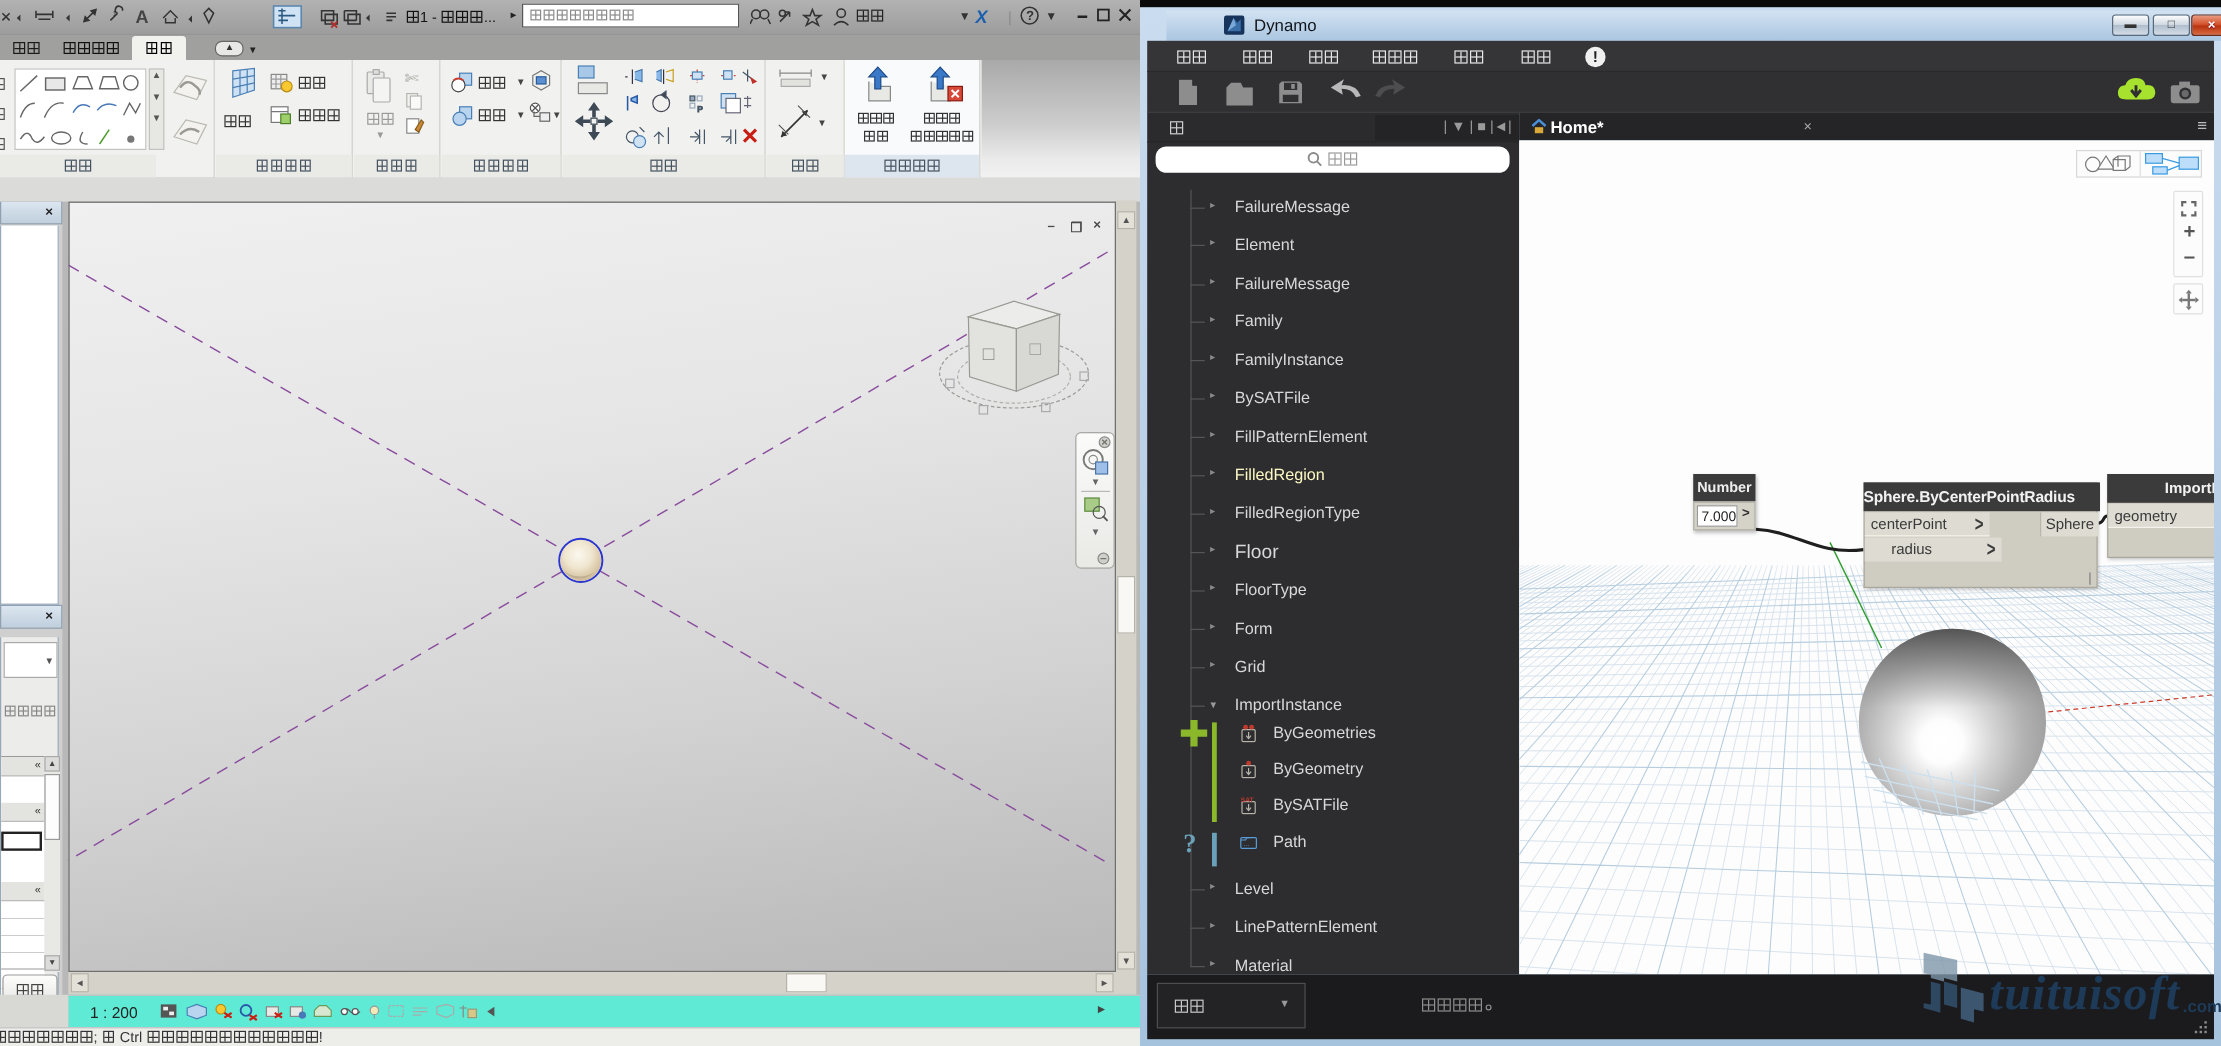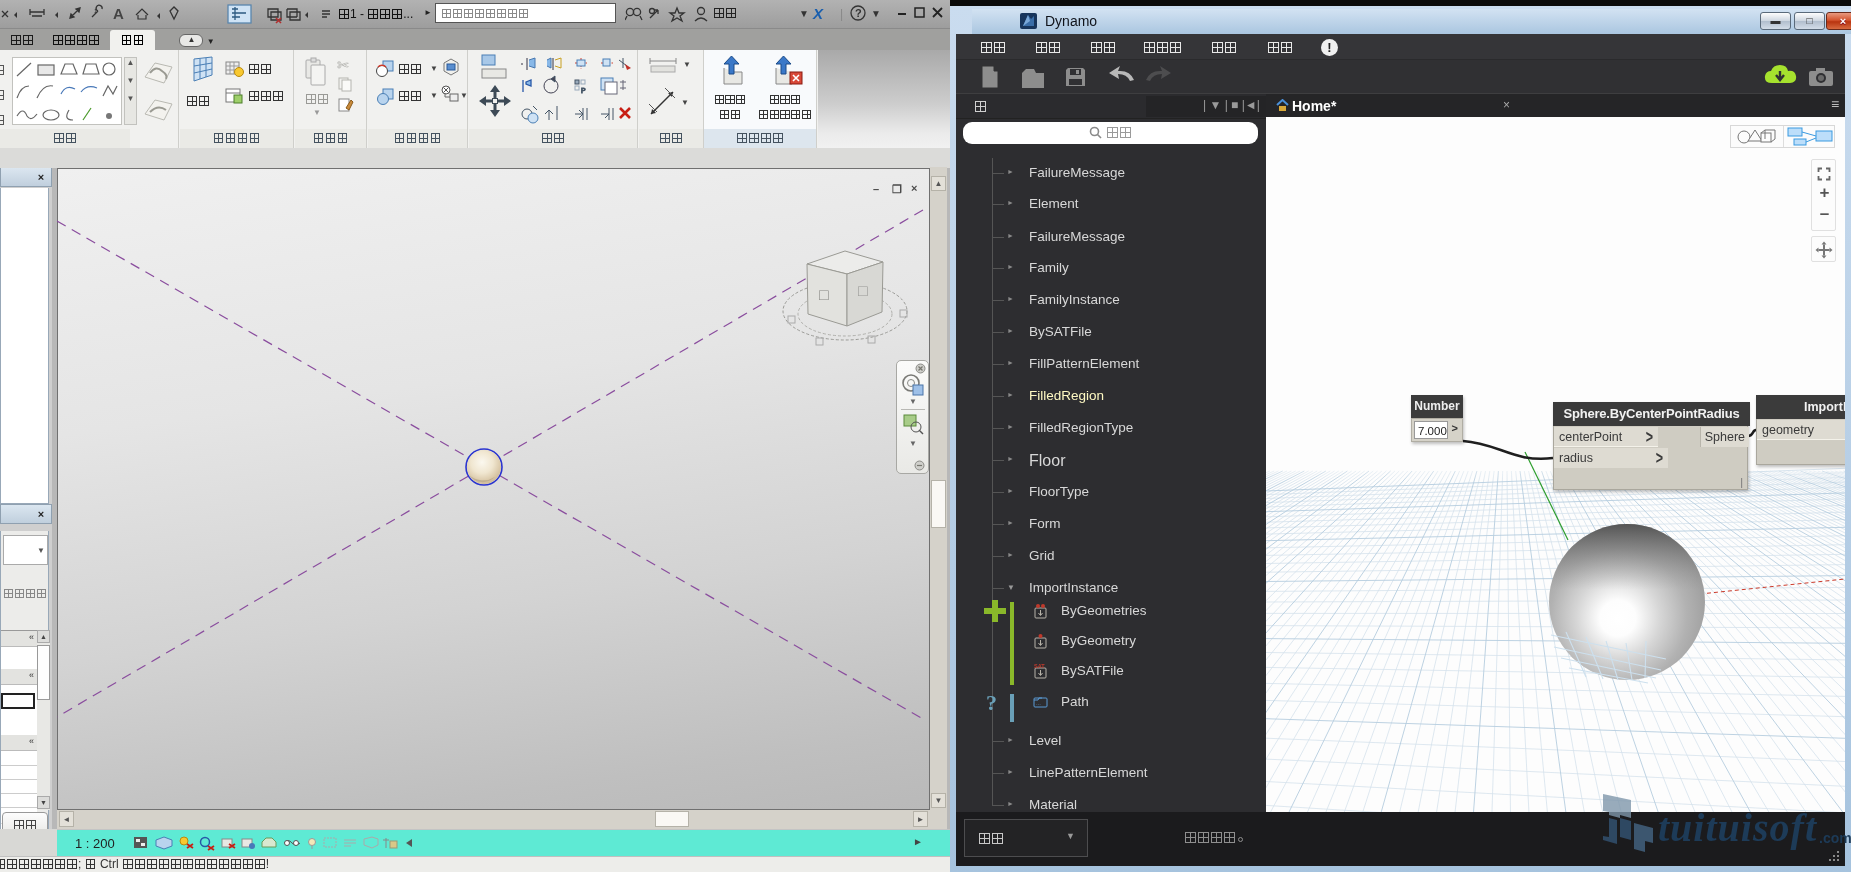--- a/index.html
+++ b/index.html
@@ -666,23 +666,23 @@
     </div>
 
     <div class="abs" style="left:145px;top:278px;width:52px;height:47px;box-shadow:1px 2px 3px rgba(0,0,0,.25)">
       <div class="abs" style="left:0;top:0;width:52px;height:23px;background:#3b3b3b;color:#eee;font-weight:bold;font-size:12px;text-align:center;line-height:23px">Number</div>
       <div class="abs" style="left:0;top:23px;width:52px;height:24px;background:#d5d2c8;border:1px solid #b0ada3">
         <div class="abs" style="left:2px;top:2px;width:34px;height:18px;background:#fff;border:1px solid #999;font-size:11.5px;color:#222;text-align:left;line-height:18px;padding-left:3px">7.000</div>
         <div class="abs" style="right:4px;top:3px;font-size:11px;color:#333;font-weight:bold">&gt;</div>
       </div>
     </div>
     <div class="abs" style="left:287px;top:285px;width:195px;height:88px;background:#cfccc2;border:1px solid #aaa79d;box-shadow:1px 2px 3px rgba(0,0,0,.25)">
-      <div class="abs" style="left:-1px;top:-1px;width:197px;height:24px;background:#3b3b3b;color:#f2f2f2;font-weight:bold;font-size:13px;text-align:center;line-height:24px;letter-spacing:-.2px">Sphere.ByCenterPointRadius</div>
+      <div class="abs" style="left:-1px;top:-1px;width:197px;height:24px;background:#3b3b3b;color:#f2f2f2;font-weight:bold;font-size:13px;text-align:left;line-height:24px;letter-spacing:-.2px">Sphere.ByCenterPointRadius</div>
       <div class="abs" style="left:0;top:24px;width:104px;height:20px;background:#dedbd2;border-bottom:1px solid #f4f2ea;color:#3a3a3a;font-size:12.5px;line-height:20px"><span style="margin-left:5px">centerPoint</span><span style="position:absolute;right:5px;font-weight:bold;transform:scaleY(1.4);display:inline-block">&gt;</span></div>
-      <div class="abs" style="left:0;top:45px;width:114px;height:20px;background:#dedbd2;color:#3a3a3a;font-size:12.5px;line-height:20px"><span style="margin-left:5px">radius</span><span style="position:absolute;right:5px;font-weight:bold;transform:scaleY(1.4);display:inline-block">&gt;</span></div>
+      <div class="abs" style="left:0;top:45px;width:114px;height:20px;background:#dedbd2;color:#3a3a3a;font-size:12.5px;line-height:20px"><span style="margin-left:22px">radius</span><span style="position:absolute;right:5px;font-weight:bold;transform:scaleY(1.4);display:inline-block">&gt;</span></div>
       <div class="abs" style="left:146px;top:24px;width:49px;height:20px;background:#dedbd2;border-left:1px solid #b8b5ab;color:#3a3a3a;font-size:12.5px;line-height:20px;text-align:right"><span style="margin-right:4px">Sphere</span></div>
       <div class="abs" style="right:4px;bottom:1px;color:#777;font-size:11px">|</div>
     </div>
     <div class="abs" style="left:490px;top:278px;width:110px;height:70px;background:#cfccc2;border:1px solid #aaa79d;box-shadow:1px 2px 3px rgba(0,0,0,.25)">
       <div class="abs" style="left:-1px;top:-1px;width:112px;height:24px;background:#3b3b3b;color:#f2f2f2;font-weight:bold;font-size:12.5px;line-height:24px"><span style="margin-left:48px">ImportIn</span></div>
       <div class="abs" style="left:0;top:24px;width:89px;height:20px;background:#dedbd2;border-bottom:1px solid #f4f2ea;color:#3a3a3a;font-size:12.5px;line-height:20px"><span style="margin-left:5px">geometry</span></div>
     </div>
   </div>
 
   <div class="abs" style="left:6px;top:812px;width:889px;height:54px;background:#1b1b1d">

